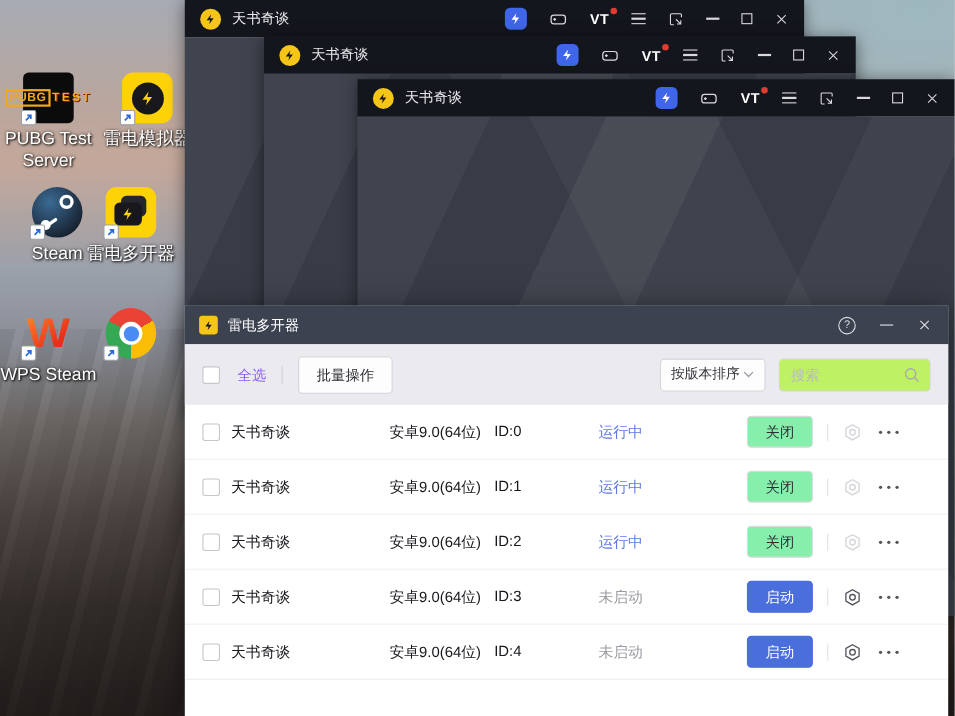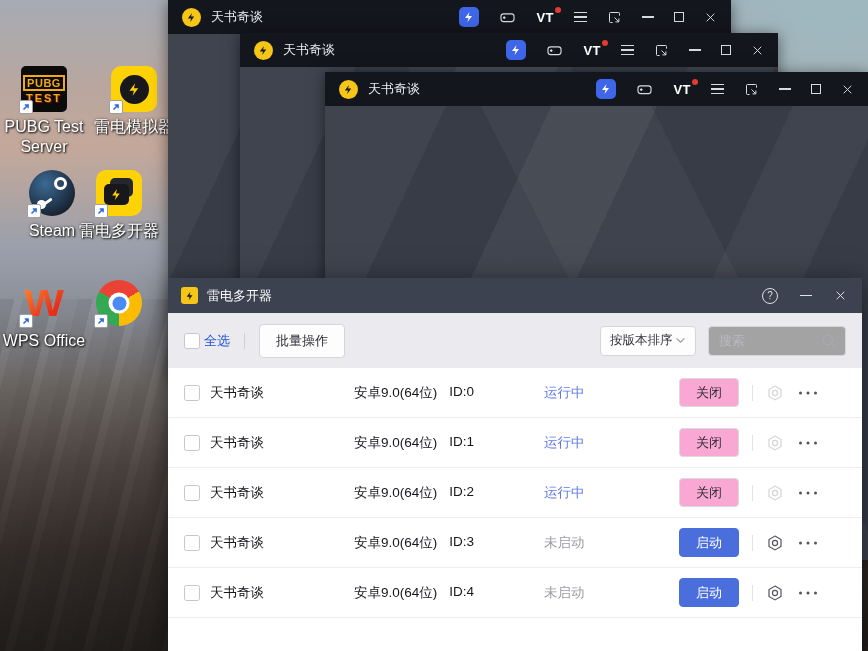--- a/index.html
+++ b/index.html
@@ -14,21 +14,21 @@
     opacity:.45; pointer-events:none; }
 
   
   .icon-cell { position:absolute; width:88px; display:flex; flex-direction:column; align-items:center; z-index:2; }
   .icon-art { position:relative; width:46px; height:46px; margin-bottom:5px; }
   .icon-label { color:#fff; font-size:16px; line-height:1.25; text-align:center;
     text-shadow:1px 1px 2px rgba(0,0,0,.95), 0 0 3px rgba(0,0,0,.6); }
   .shortcut { position:absolute; left:-2px; bottom:-2px; width:14px; height:14px; background:#fff;
     border-radius:2px; border:1px solid #9aa0a8; display:flex; align-items:center; justify-content:center; }
   
-  .art-pubg { background:#0b0b0b; border-radius:5px; display:flex; flex-direction:column; align-items:center; justify-content:center; gap:1px; }
+  .art-pubg { background:#0b0b0b; border-radius:5px; display:flex; flex-direction:row; align-items:center; justify-content:center; gap:1px; }
   .pubg-l1 { color:#f2a818; border:2px solid #f2a818; font-weight:bold; font-size:11px; padding:0 2px; letter-spacing:.5px; }
   .pubg-l2 { color:#f2a818; font-weight:bold; font-size:11px; letter-spacing:2px; text-shadow:1px 1px 0 #7a1510; }
   
   .art-ld { background:#fdd207; border-radius:10px; display:flex; align-items:center; justify-content:center; }
   .ld-circle { width:29px; height:29px; background:#17171c; border-radius:50%; display:flex; align-items:center; justify-content:center; }
   
   .art-steam { background:radial-gradient(circle at 35% 30%, #3b6a94, #16202d 78%); border-radius:50%; }
   .steam-ring { position:absolute; top:7px; right:8px; width:13px; height:13px; border:3px solid #fff; border-radius:50%; }
   .steam-dot { position:absolute; bottom:7px; left:8px; width:9px; height:9px; background:#fff; border-radius:50%; }
   .steam-arm { position:absolute; bottom:12px; left:11px; width:13px; height:3px; background:#fff; transform:rotate(-35deg); border-radius:2px; }
@@ -71,47 +71,47 @@
     box-shadow:0 4px 24px rgba(0,0,0,.5); display:flex; flex-direction:column; }
   .mgr-bar { height:35px; background:#3d4250; display:flex; align-items:center; padding:0 13px; flex:0 0 35px; }
   .mgr-logo { width:17px; height:17px; background:#f5c518; border-radius:3px; display:flex; align-items:center; justify-content:center; }
   .mgr-title { color:#fff; font-size:13px; margin-left:9px; }
   .mgr-ctrls { margin-left:auto; display:flex; align-items:center; gap:22px; padding-right:2px; }
   .help-circle { width:16px; height:16px; border:1.3px solid #dedfe3; border-radius:50%; color:#dedfe3;
     font-size:10px; display:flex; align-items:center; justify-content:center; }
   .mgr-min { width:12px; height:1.6px; background:#e2e3e7; }
   .toolbar { height:55px; background:#ebebef; display:flex; align-items:center; padding:0 16px; flex:0 0 55px; }
   .checkbox { width:16px; height:16px; background:#fff; border:1px solid #c6c6cc; border-radius:2.5px; flex:0 0 16px; }
-  .sel-label { font-size:13px; color:#1d4ed8; margin-left:4px; }
+  .sel-label { font-size:13px; color:#8b5cf6; margin-left:16px; }
   .tb-divider { width:1px; height:16px; background:#cfcfd5; margin:0 14px; }
   .btn-batch { background:#fdfdfe; border:1px solid #d5d5da; border-radius:4px; padding:7px 16px; font-size:13px; color:#2b2b31; font-family:inherit; }
   .tb-spacer { flex:1; }
   .dropdown { width:96px; height:30px; background:#fdfdfe; border:1px solid #d5d5da; border-radius:4px;
     display:flex; align-items:center; justify-content:space-between; padding:0 9px; margin-right:12px; }
   .dd-label { font-size:12.5px; color:#33333a; }
   .search-box { position:relative; width:138px; height:30px; }
-  .search-box input { width:100%; height:100%; border:1px solid #d5d5da; border-radius:4px; background:#a3a3a3;
+  .search-box input { width:100%; height:100%; border:1px solid #d5d5da; border-radius:4px; background:#bef264;
     padding:0 28px 0 10px; font-size:13px; color:#333; font-family:inherit; outline:none; }
   .search-box input::placeholder { color:#b9b9c0; }
   .search-ic { position:absolute; right:8px; top:6px; }
   .thead { height:32px; display:flex; align-items:center; border-bottom:1px solid #e8e8ec; color:#8a8a92; font-size:13px; flex:0 0 32px; background:#fff; }
   .col-name { width:170px; padding-left:42px; }
   .col-ver { width:190px; display:flex; align-items:center; gap:5px; }
   .col-status { width:135px; display:flex; align-items:center; gap:5px; }
   .col-ops { flex:1; }
   .rows { flex:1; overflow:hidden; }
   .row { height:50px; display:flex; align-items:center; border-bottom:1px solid #eeeef2; background:#fff; padding-left:16px; font-size:13.5px; color:#17171c; }
   .cell-name { width:154px; padding-left:10px; }
   .cell-ver { width:190px; display:flex; gap:12px; }
   .cell-status { width:135px; }
   .st-run { color:#5d79e6; }
   .st-stop { color:#9b9ba3; }
   .cell-ops { flex:1; display:flex; align-items:center; }
   .btn-act { width:60px; height:29px; border-radius:4px; font-size:13px; font-family:inherit; }
-  .btn-close { background:#f9a8d4; border:1px solid #d9d9de; color:#2c2c32; }
+  .btn-close { background:#86efac; border:1px solid #d9d9de; color:#2c2c32; }
   .btn-start { background:#4a6edc; border:1px solid #4a6edc; color:#fff; }
   .ops-div { width:1px; height:16px; background:#e3e3e7; margin:0 13px; }
   .more { margin-left:14px; margin-right:6px; }
 </style>
 </head>
 <body>
 
 <svg width="0" height="0" style="position:absolute">
   <defs>
     <symbol id="bolt" viewBox="0 0 24 24">
@@ -219,21 +219,21 @@
 
   <div class="icon-cell" style="left:0;top:280px">
     <div class="icon-art art-wps">
       <span class="wps-w">W</span>
       <span class="shortcut">
           <svg width="10" height="10" stroke="#2a6ad8">
             <use href="#shortcut-arrow"></use>
           </svg>
         </span>
     </div>
-    <div class="icon-label">WPS Office</div>
+    <div class="icon-label">WPS Steam</div>
   </div>
 
   <div class="icon-cell" style="left:75px;top:280px">
     <div class="icon-art art-chrome">
       <span class="chrome-center">
           <span class="chrome-blue"></span>
         </span>
       <span class="shortcut">
           <svg width="10" height="10" stroke="#2a6ad8">
             <use href="#shortcut-arrow"></use>

